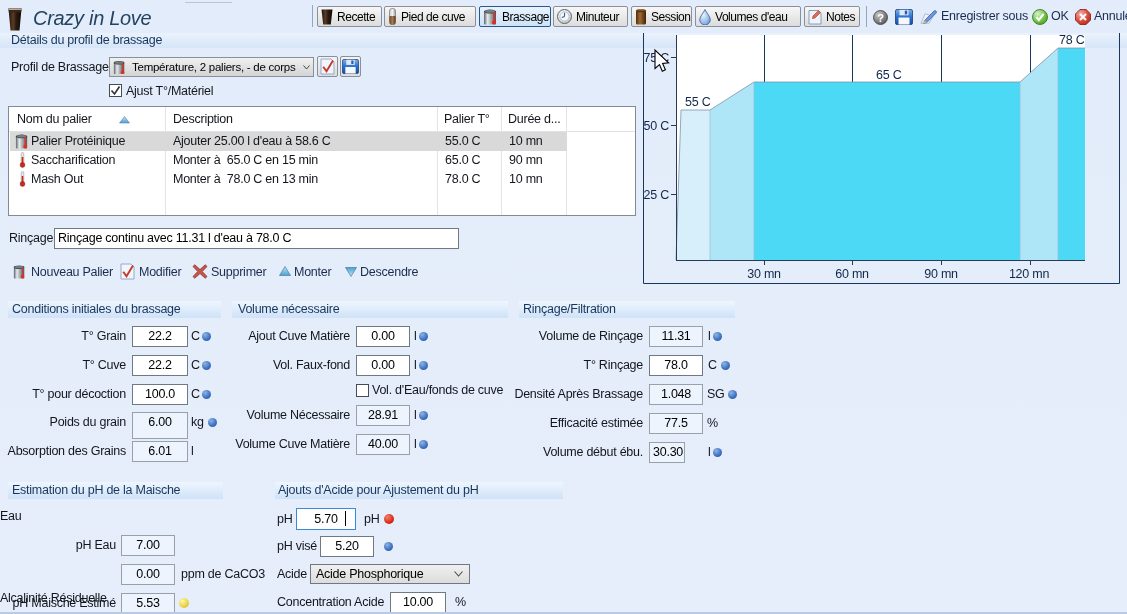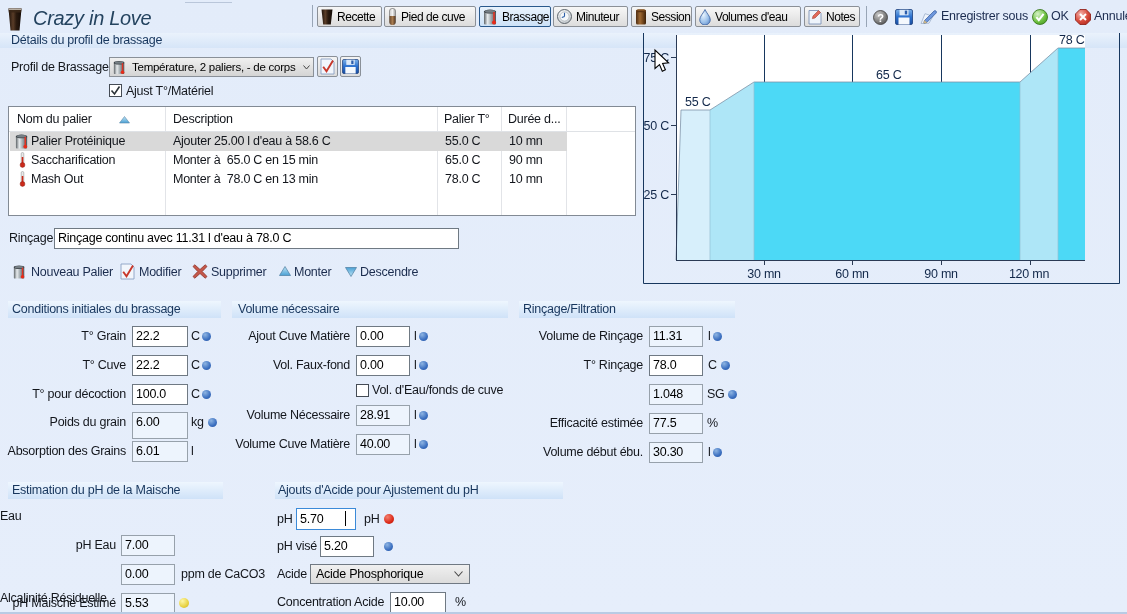--- a/index.html
+++ b/index.html
@@ -1,21 +1,21 @@
 <!DOCTYPE html>
 <html><head>
 <meta charset="utf-8">
 <style>
 html,body{margin:0;padding:0}
 body{width:1127px;height:614px;overflow:hidden;font-family:"Liberation Sans",sans-serif;font-size:12.5px;letter-spacing:-0.25px;background:#dbe6f6}
 #root{position:absolute;left:0;top:0;width:1127px;height:614px;background:linear-gradient(#e3ecfa,#e6eefb);overflow:hidden}
 .ab{position:absolute}
 .lbl{position:absolute;font-size:12.5px;color:#13161c;white-space:nowrap}
 .nlbl{position:absolute;font-size:12.5px;color:#1b2c4e;white-space:nowrap}
-.in{position:absolute;background:#fff;border:1px solid #6f7983;font-size:12.5px;color:#000;text-align:left;padding:0 3px;box-sizing:border-box;white-space:nowrap}
+.in{position:absolute;background:#fff;border:1px solid #6f7983;font-size:12.5px;color:#000;text-align:center;padding:0 3px;box-sizing:border-box;white-space:nowrap}
 .ro{background:#edf4fd;border:1px solid #97a1ab}
 .dot{position:absolute;width:9px;height:9px;border-radius:50%;background:radial-gradient(circle at 35% 30%,#8db4e2,#3b6fc0 60%,#28549e)}
 .hdr{position:absolute;height:17px;background:linear-gradient(#eef6fe,#cfe2f8);color:#17365d;font-size:12.5px;line-height:17px;padding-left:4px;box-sizing:border-box;white-space:nowrap}
 .btn{position:absolute;height:21px;box-sizing:border-box;border:1px solid #8b9097;border-radius:2px;background:linear-gradient(#f7f7f7,#dcdcdc);display:flex;align-items:center;padding:0 3px;font-size:12px;letter-spacing:-0.45px;color:#000;white-space:nowrap;overflow:hidden}
 .btn svg{margin-right:4px;flex-shrink:0}
 .sel{border:1px solid #29598c;background:linear-gradient(#e9f3fd,#cde2f7)}
 .sep{position:absolute;width:1px;background:#98a5b6}
 .cb{position:absolute;width:13px;height:13px;background:#fff;border:1px solid #454c55;box-sizing:border-box}
 .unit{position:absolute;font-size:12.5px;color:#13161c;white-space:nowrap}
 </style>
@@ -398,28 +398,29 @@
 <div class="dot" style="left:419px;top:440px"></div>
 
 <div class="lbl" style="left:500px;top:326px;width:143px;text-align:right;line-height:21px">Volume de Rinçage</div>
 <div class="in ro" style="left:649px;top:326px;width:54px;height:21px;line-height:19px">11.31</div>
 <div class="unit" style="left:708px;top:326px;line-height:21px">l</div>
 <div class="dot" style="left:713px;top:332px"></div>
 <div class="lbl" style="left:500px;top:355px;width:143px;text-align:right;line-height:21px">T° Rinçage</div>
 <div class="in" style="left:649px;top:355px;width:54px;height:21px;line-height:19px">78.0</div>
 <div class="unit" style="left:708px;top:355px;line-height:21px">C</div>
 <div class="dot" style="left:721px;top:361px"></div>
+<div class="lbl" style="left:500px;top:384px;width:143px;text-align:right;line-height:21px">Densité Après Brassage</div>
 <div class="in ro" style="left:649px;top:384px;width:54px;height:21px;line-height:19px">1.048</div>
 <div class="unit" style="left:707px;top:384px;line-height:21px">SG</div>
 <div class="dot" style="left:728px;top:390px"></div>
 <div class="lbl" style="left:500px;top:413px;width:143px;text-align:right;line-height:21px">Efficacité estimée</div>
 <div class="in ro" style="left:649px;top:413px;width:54px;height:21px;line-height:19px">77.5</div>
 <div class="unit" style="left:707px;top:413px;line-height:21px">%</div>
 <div class="lbl" style="left:500px;top:442px;width:143px;text-align:right;line-height:21px">Volume début ébu.</div>
-<div class="in ro" style="left:649px;top:442px;width:54px;height:21px;line-height:19px">30.30</div>
+<div class="in ro" style="left:649px;top:442px;width:36px;height:21px;line-height:19px">30.30</div>
 <div class="unit" style="left:708px;top:442px;line-height:21px">l</div>
 <div class="dot" style="left:713px;top:448px"></div>
 
 <div class="hdr" style="left:275px;top:482px;width:288px;padding-left:3px">Ajouts d'Acide pour Ajustement du pH</div>
 <div class="hdr" style="left:8px;top:482px;width:215px">Estimation du pH de la Maische</div>
 
 <div class="lbl" style="left:0;top:506px;width:116px;text-align:left;line-height:21px">Eau</div>
 <div class="lbl" style="left:0;top:535px;width:116px;text-align:right;line-height:21px">pH Eau</div>
 <div class="in ro" style="left:121px;top:535px;width:54px;height:21px;line-height:19px">7.00</div>
 <div class="lbl" style="left:0;top:588px;width:116px;text-align:left;line-height:21px">Alcalinité Résiduelle</div>

